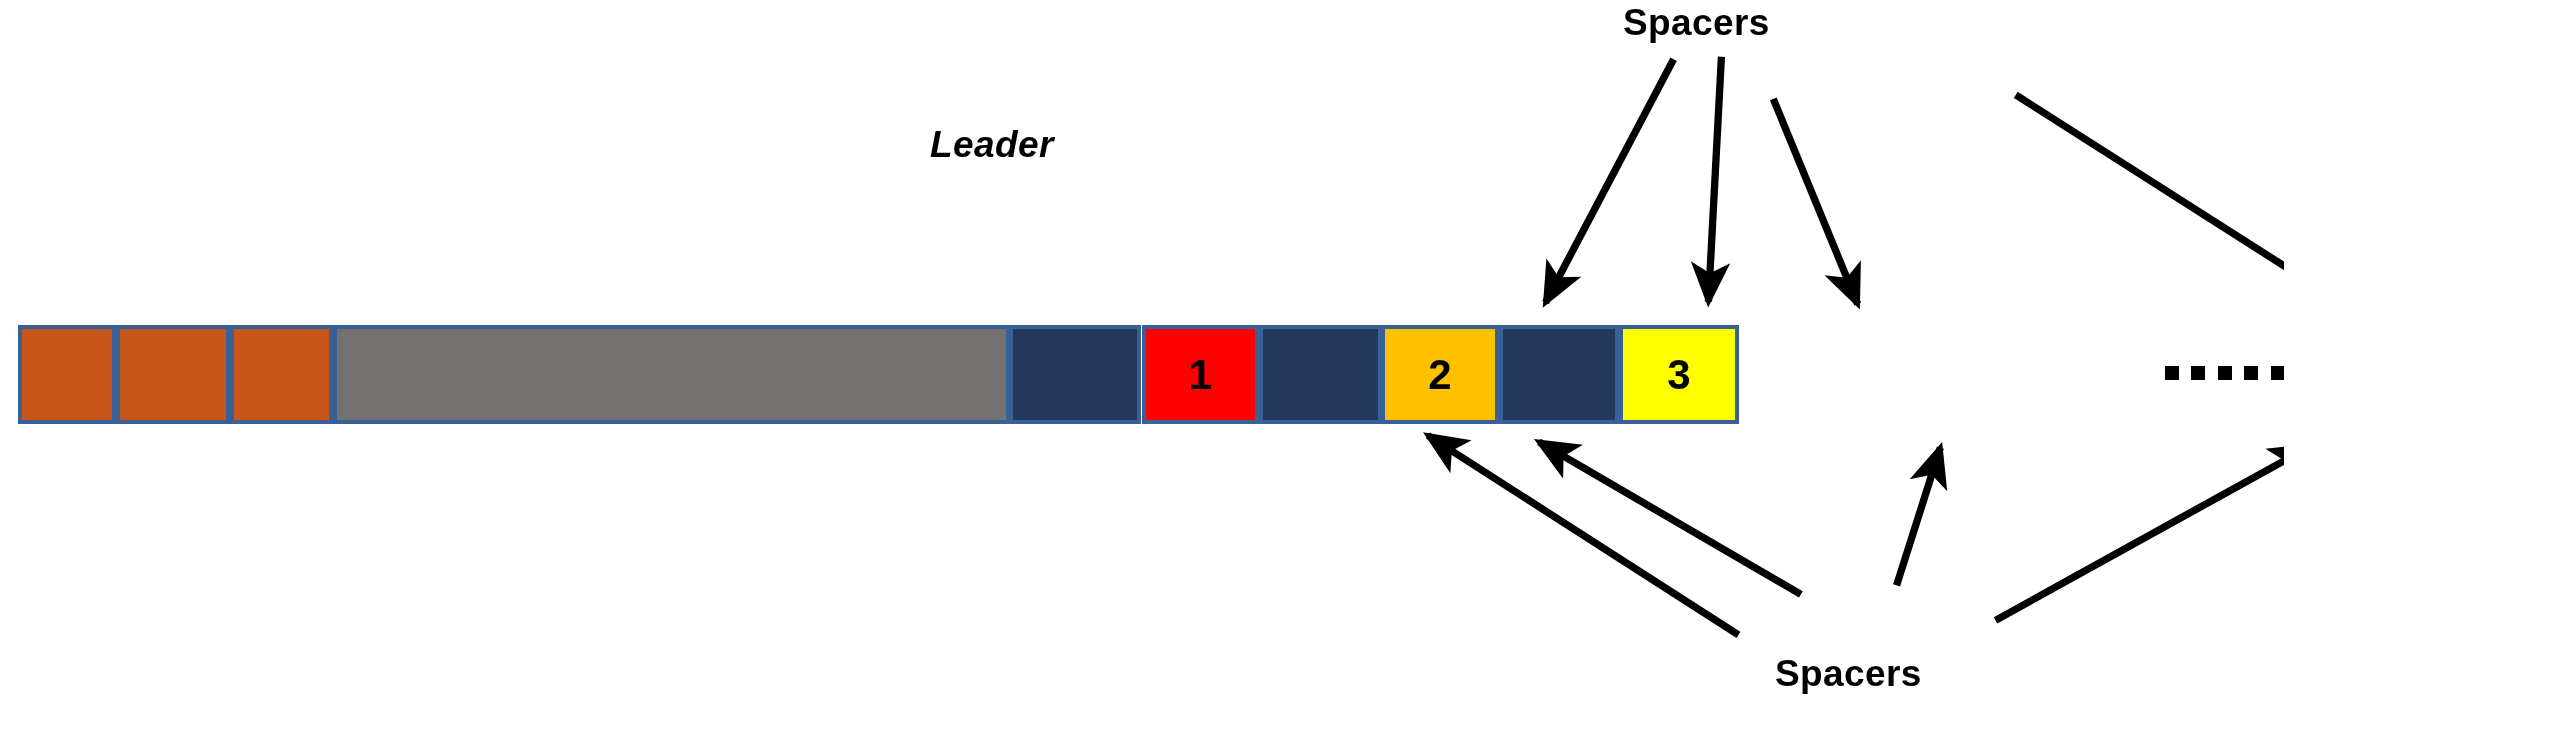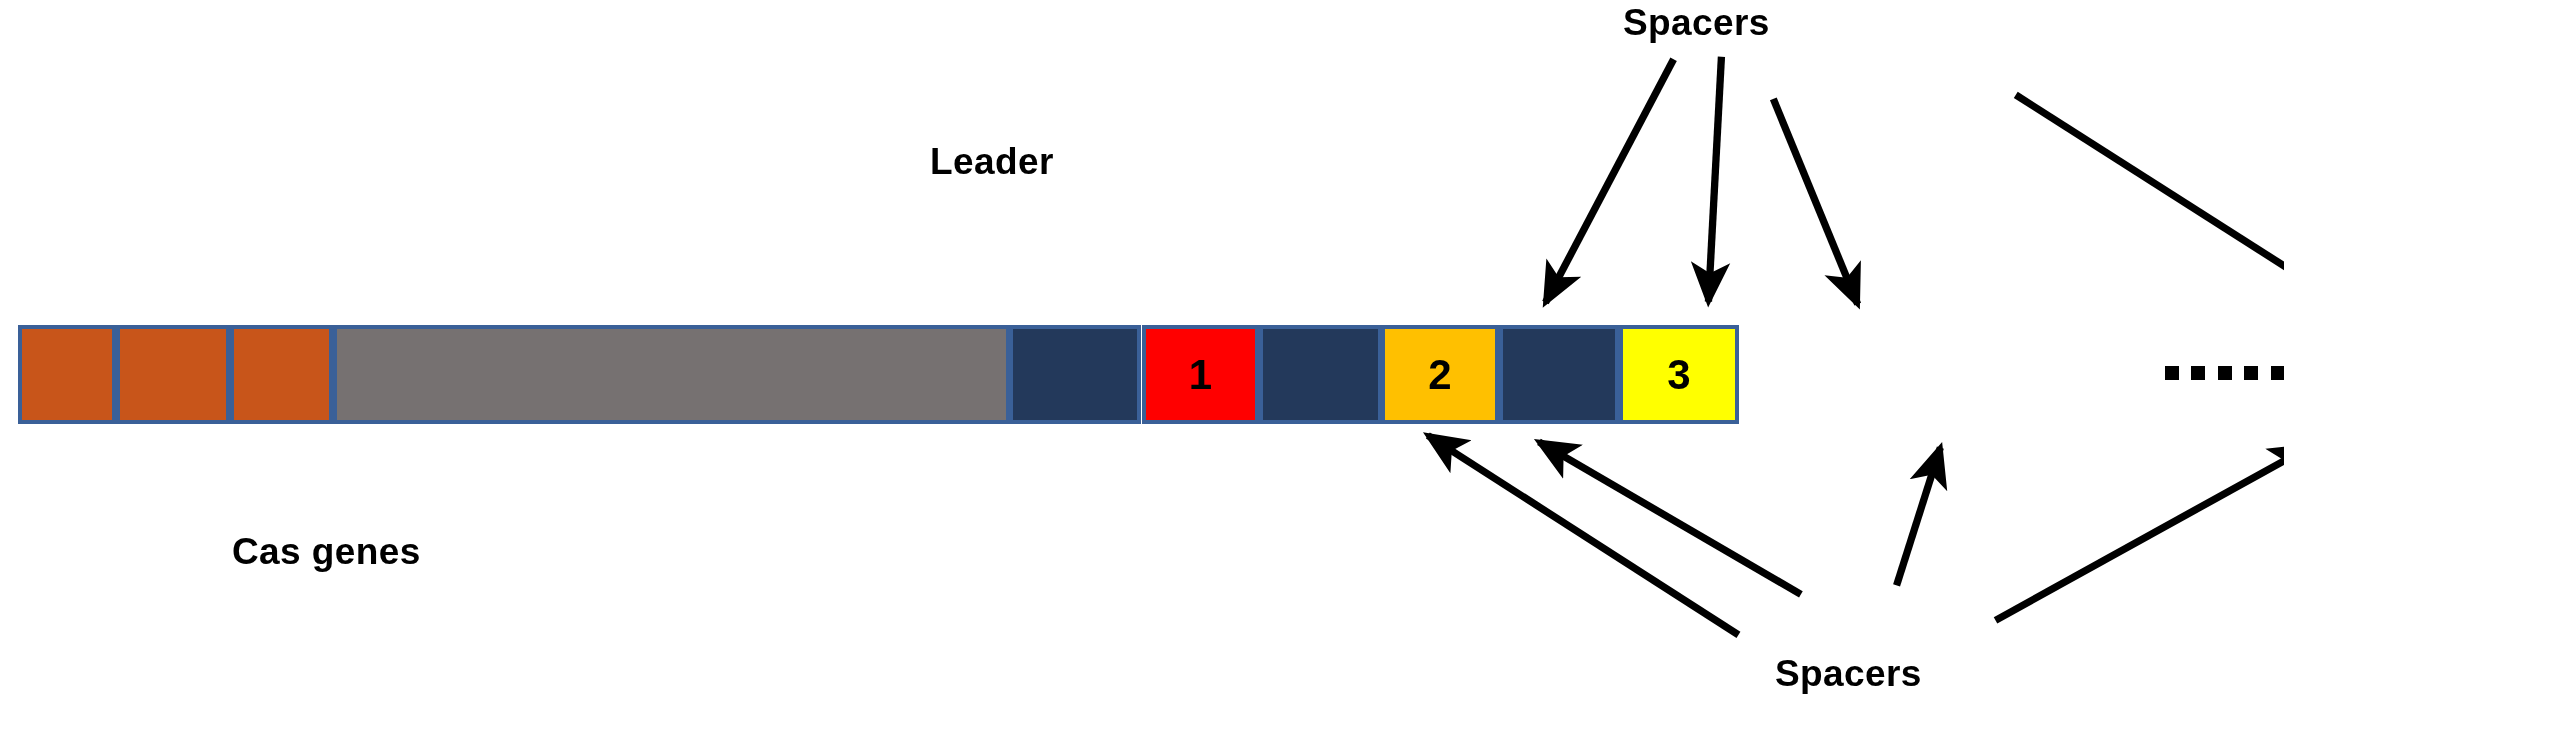--- a/index.html
+++ b/index.html
@@ -12,21 +12,21 @@
     overflow:hidden;
   }
   .lbl{
     position:absolute;
     color:#000000;
     font-weight:bold;
     white-space:nowrap;
     letter-spacing:0.4px;
   }
   #label-spacers{ left:1623px; top:1.6px;  font-size:37px; }
-  #label-leader { left:930px; top:141px; font-size:37px; }
+  #label-leader { left:930px; top:124px; font-size:37px;font-style:italic; }
   #label-casgenes{left:232px;  top:531px; font-size:37px; }
   #label-repeats{ left:1775px; top:653px; font-size:37px; }
 
   
   #locus{
     position:absolute;
     left:18px;
     top:325px;
     width:2461px;
     height:99px;
@@ -68,21 +68,20 @@
     pointer-events:none;
   }
 </style>
 </head>
 <body>
 
 <div id="stage">
 
   <div class="lbl" id="label-spacers">Spacers</div>
   <div class="lbl" id="label-leader">Leader</div>
-  <div class="lbl" id="label-casgenes">Cas genes</div>
   <div class="lbl" id="label-repeats">Spacers</div>
 
   <div id="locus">
       <div class="seg" style="left: 0px; width: 98px; background: rgb(200, 85, 26); border-color: rgb(58, 96, 152);"></div>
       <div class="seg" style="left: 98px; width: 114px; background: rgb(200, 85, 26); border-color: rgb(58, 96, 152);"></div>
       <div class="seg" style="left: 212px; width: 103px; background: rgb(200, 85, 26); border-color: rgb(58, 96, 152);"></div>
       <div class="seg" style="left: 315px; width: 677px; background: rgb(118, 113, 113); border-color: rgb(58, 96, 152);"></div>
       <div class="seg" style="left: 991px; width: 132px; background: rgb(35, 57, 91); border-color: rgb(58, 96, 152);"></div>
       <div class="seg" style="left: 1124px; width: 117px; background: rgb(255, 0, 0); border-color: rgb(58, 96, 152);">
         <span>1</span>

